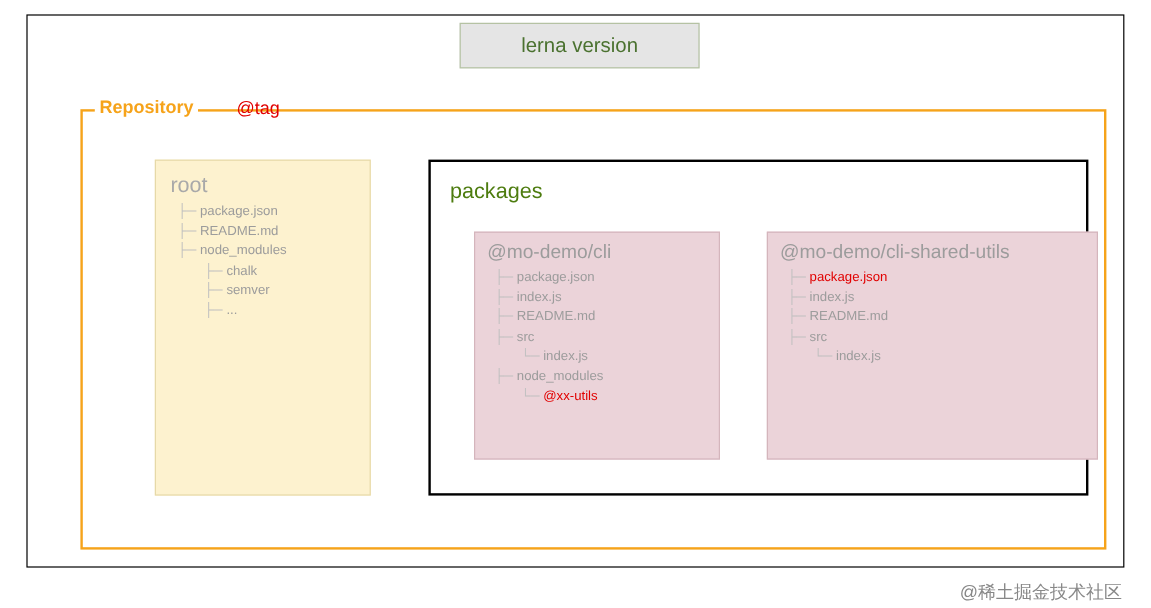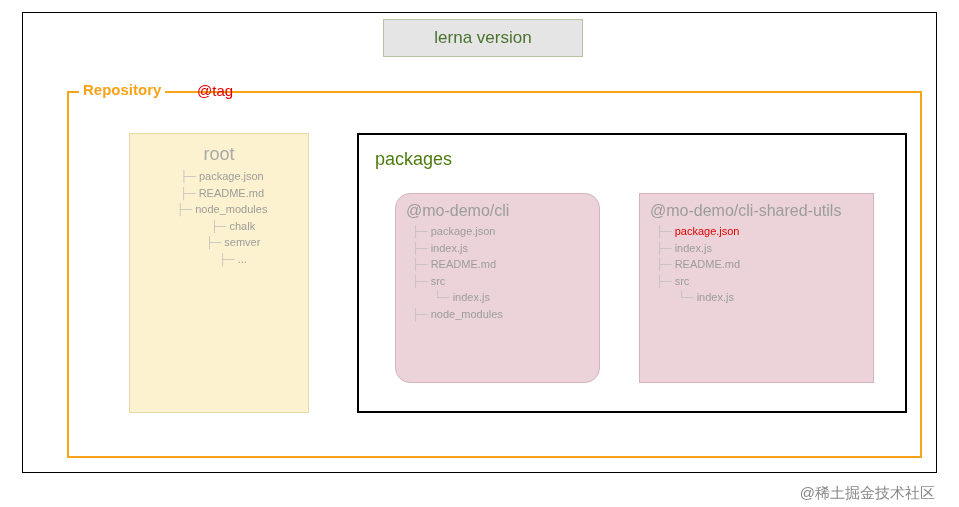--- a/index.html
+++ b/index.html
@@ -62,21 +62,20 @@
 }
 .root-box {
   position: absolute;
   left: 60px;
   top: 40px;
   width: 180px;
   height: 280px;
   background: #fdf2cf;
   border: 1px solid #e6d9a8;
   padding: 10px 12px;
-  text-align: center;
 }
 .root-title {
   color: #a9a9a9;
   font-size: 18px;
 }
 .packages-box {
   position: absolute;
   left: 288px;
   top: 40px;
   width: 550px;
@@ -94,22 +93,22 @@
 }
 .pkg {
   position: absolute;
   top: 58px;
   width: 205px;
   height: 190px;
   background: #ebd3d9;
   border: 1px solid #d4b5bc;
   padding: 8px 10px;
 }
-.pkg-left { left: 36px; border-radius: 15px; }
-.pkg-right { left: 280px; width: 235px; }
+.pkg-left { left: 36px; }
+.pkg-right { left: 280px; width: 276px; }
 .pkg-title {
   color: #9c9c9c;
   font-size: 16px;
 }
 .tree { margin-top: 3px; padding-left: 6px; }
 .tree-item {
   color: #9c9c9c;
   font-size: 11px;
   line-height: 1.5;
   white-space: nowrap;
@@ -156,20 +155,21 @@
 
       <div class="pkg pkg-left">
         <div class="pkg-title">@mo-demo/cli</div>
         <div class="tree" id="pkg0-tree">
             <div class="tree-item"><span class="branch">├─ </span><span>package.json</span></div>
             <div class="tree-item"><span class="branch">├─ </span><span>index.js</span></div>
             <div class="tree-item"><span class="branch">├─ </span><span>README.md</span></div>
             <div class="tree-item"><span class="branch">├─ </span><span>src</span></div>
             <div class="tree-item indent1"><span class="branch">└─ </span><span>index.js</span></div>
             <div class="tree-item"><span class="branch">├─ </span><span>node_modules</span></div>
+            <div class="tree-item red indent1"><span class="branch">└─ </span><span>@xx-utils</span></div>
           </div>
       </div>
 
       <div class="pkg pkg-right">
         <div class="pkg-title">@mo-demo/cli-shared-utils</div>
         <div class="tree" id="pkg1-tree">
             <div class="tree-item red"><span class="branch">├─ </span><span>package.json</span></div>
             <div class="tree-item"><span class="branch">├─ </span><span>index.js</span></div>
             <div class="tree-item"><span class="branch">├─ </span><span>README.md</span></div>
             <div class="tree-item"><span class="branch">├─ </span><span>src</span></div>

